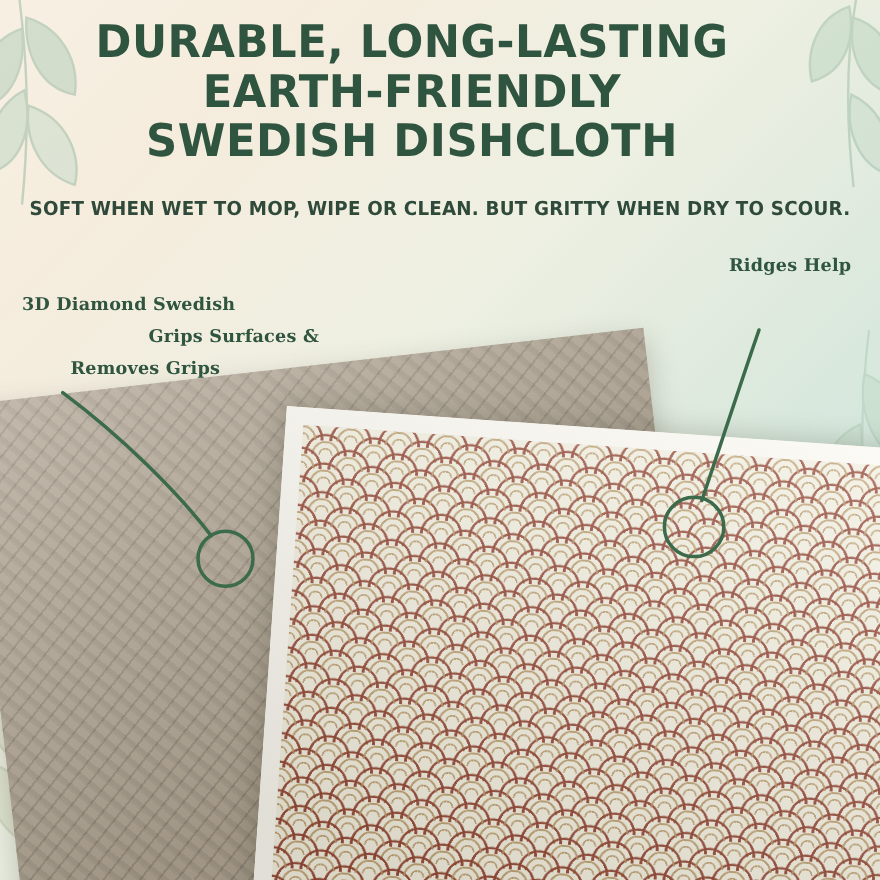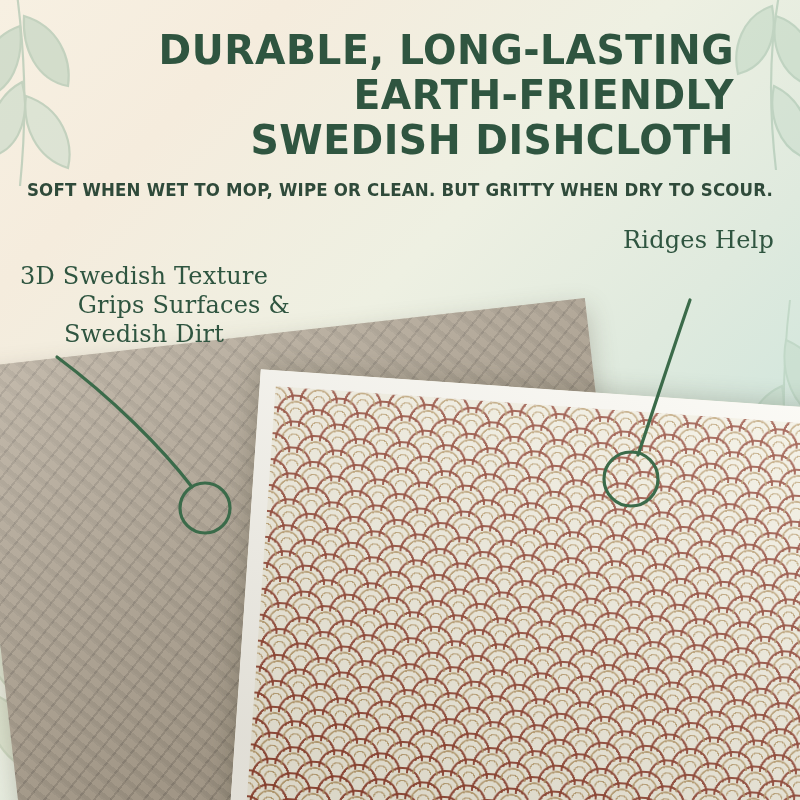--- a/index.html
+++ b/index.html
@@ -25,24 +25,24 @@
   }
   .leaf-tl { top: -14px; left: -24px; opacity: .55; }
   .leaf-tr { top: -10px; right: -20px; opacity: .5; }
   .leaf-r  { top: 300px; right: -40px; opacity: .45; }
   .leaf-bl { bottom: -30px; left: -34px; opacity: .5; }
   .leaf-br { bottom: -22px; right: -28px; opacity: .42; }
 
   
   .headline {
     position: absolute;
-    top: 28px;
+    top: 16px;
     left: 0;
     width: 749px;
-    text-align: right;
+    text-align: center;
     color: #2f5540;
   }
   .headline .line {
     font-family: "DejaVu Sans", sans-serif;
     font-weight: bold;
     font-size: 41px;
     line-height: 45px;
     letter-spacing: 0.5px;
     text-transform: uppercase;
     transform: scaleX(0.96);
@@ -144,23 +144,23 @@
     position: absolute;
     inset: 0;
     background: linear-gradient(200deg, rgba(255,255,255,0.28), rgba(90,80,60,0.16) 85%);
     pointer-events: none;
   }
 
   
   .callout {
     position: absolute;
     font-family: "DejaVu Serif", serif;
-    font-weight: normal;
+    font-weight: bold;
     color: #2f5540;
-    font-size: 24px;
+    font-size: 16px;
     line-height: 29px;
     letter-spacing: .2px;
     text-transform: none;
   }
   .callout-left { left: 20px; top: 262px; width: 270px; text-align: left; }
   .callout-left .l2 { padding-left: 22px; text-align: right; }
   .callout-left .l3 { padding-left: 44px; }
   .callout-right { right: 26px; top: 226px; width: 300px; text-align: right; }
   .callout-right .r2 { padding-right: 0px; }
 
@@ -240,22 +240,22 @@
 
       <path d="M57 357 C112 398 162 448 192 487"></path>
       <circle cx="205" cy="508" r="25"></circle>
 
       <path d="M690 300 C672 352 652 414 638 455"></path>
       <circle cx="631" cy="479" r="27"></circle>
     </g>
   </svg>
 
   <div class="callout callout-left">
-    <div class="l1">3D Swedish Texture</div>
+    <div class="l1">3D Diamond Swedish</div>
     <div class="l2">Grips Surfaces &amp;</div>
-    <div class="l3">Swedish Dirt</div>
+    <div class="l3">Removes Grips</div>
   </div>
 
   <div class="callout callout-right">
     <div class="r1">Ridges Help</div>
   </div>
 
 </div>
 
 </body></html>

